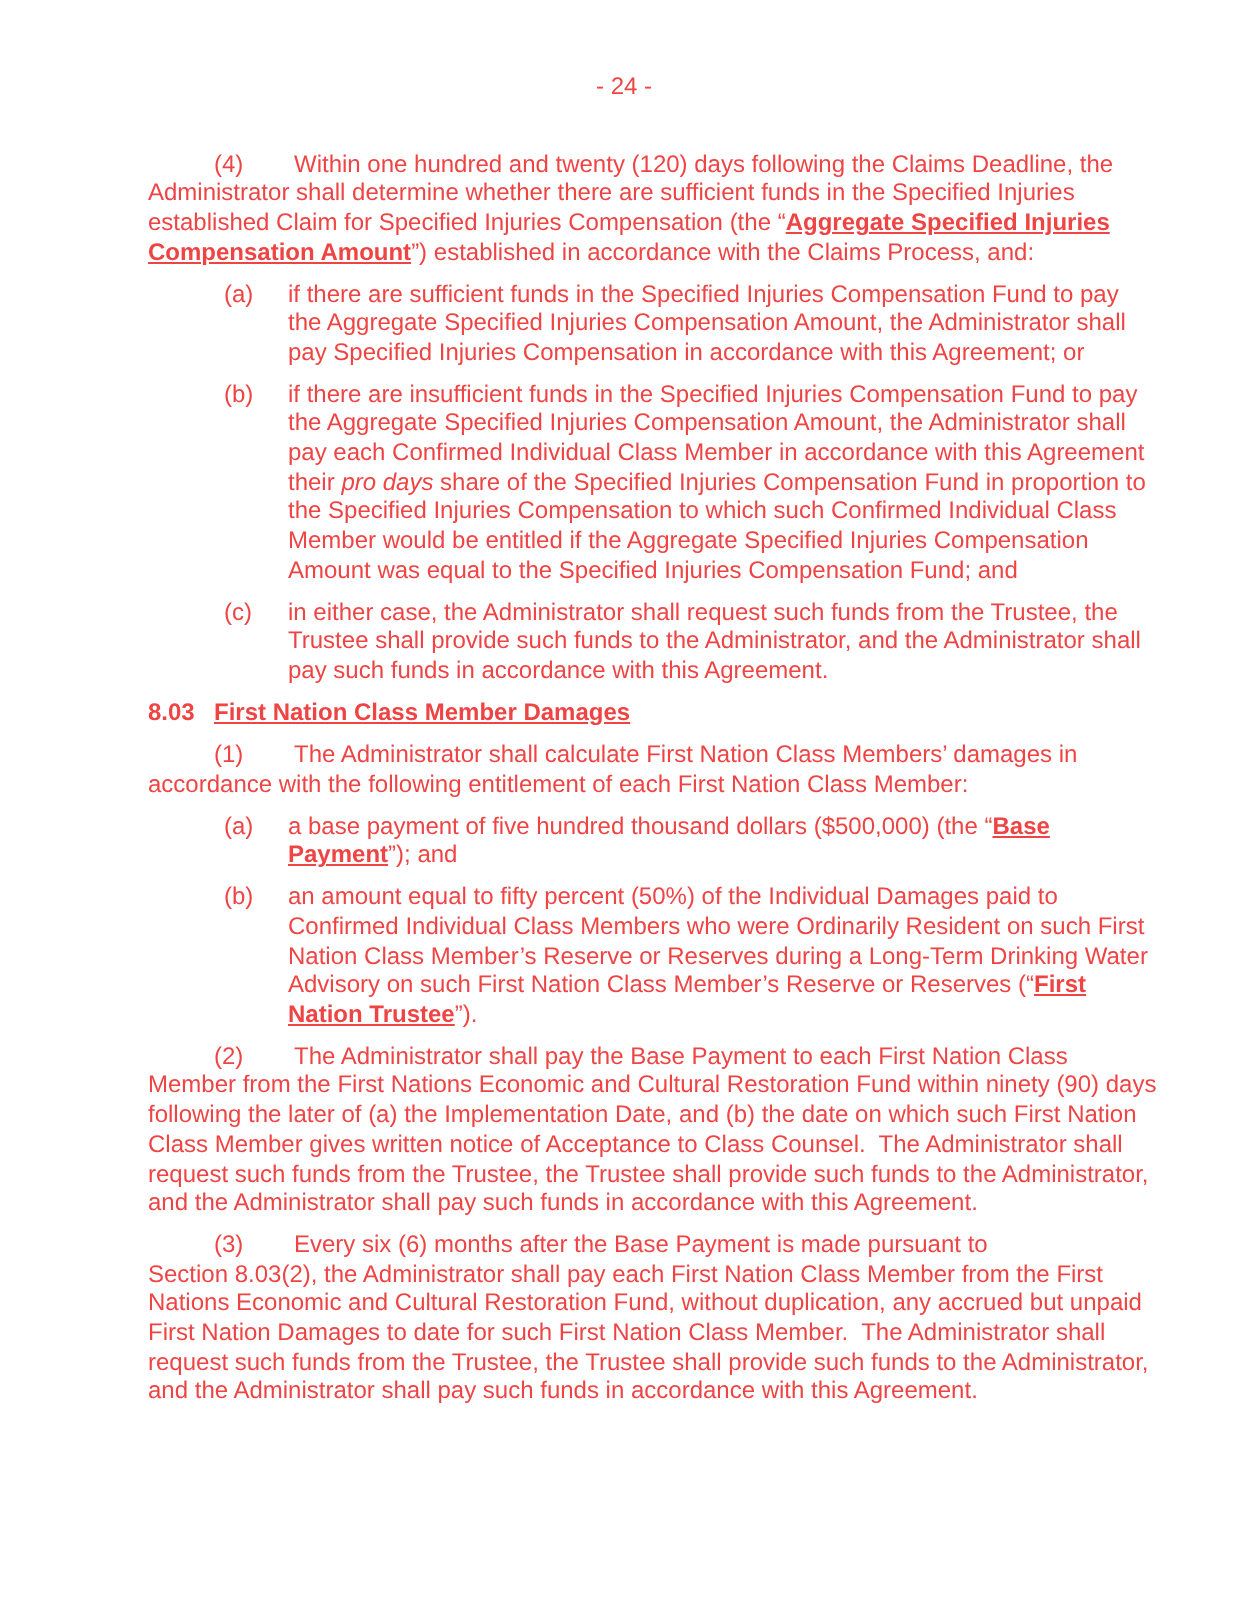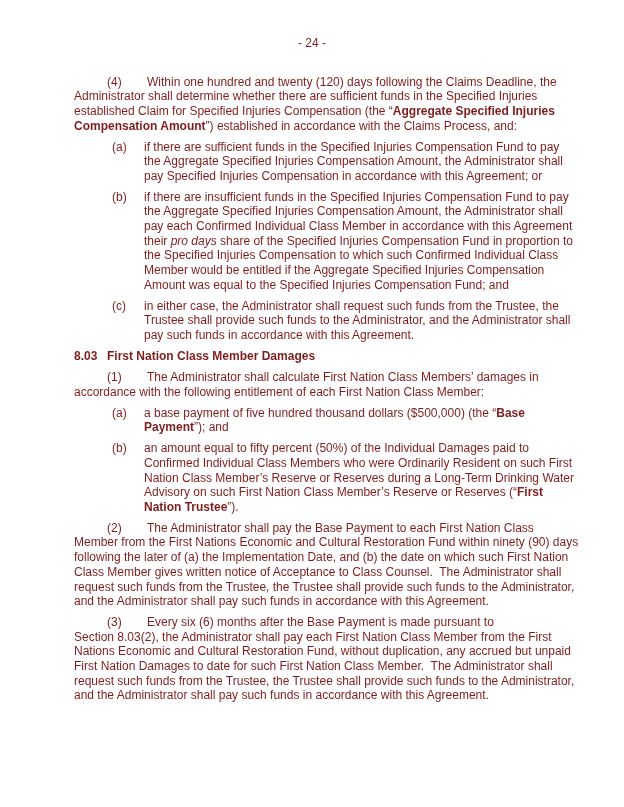--- a/index.html
+++ b/index.html
@@ -28,27 +28,27 @@
   .doc { width: 550px; }
   .line { white-space: pre; }
   .para { margin-bottom: 6px; }
   .para .line.first { text-indent: 33px; }
   .num { display: inline-block; width: 40px; text-indent: 0; }
   .sub { position: relative; padding-left: 70px; margin-bottom: 6px; }
   .snum { position: absolute; left: 38px; top: 0; }
   .heading { margin: 0 0 7px 0; }
   .hnum { display: inline-block; width: 33px; font-weight: bold; }
   .htext { font-weight: bold; }
-  .b { font-weight: bold; }
+  .b { font-weight: bold; text-decoration: underline; }
   .i { font-style: italic; }
 </style>
 </head>
 <body>
 
-<div class="page" style="color: #7f1d1d; background: rgb(255, 255, 255);">
+<div class="page" style="color: #ef4444; background: rgb(255, 255, 255);">
   <div class="pagenum">- 24 -</div>
   <div class="doc" id="doc">
       <div class="para">
         <div class="line first"><span class="num">(4)</span><span>Within one hundred and twenty (120) days following the Claims Deadline, the</span></div>
         <div class="line"><span>Administrator shall determine whether there are sufficient funds in the Specified Injuries</span></div>
         <div class="line"><span>established Claim for Specified Injuries Compensation (the “</span><span class="b ">Aggregate Specified Injuries</span></div>
         <div class="line"><span class="b ">Compensation Amount</span><span>”) established in accordance with the Claims Process, and:</span></div>
       </div>
       <div class="sub">
         <span class="snum">(a)</span>

